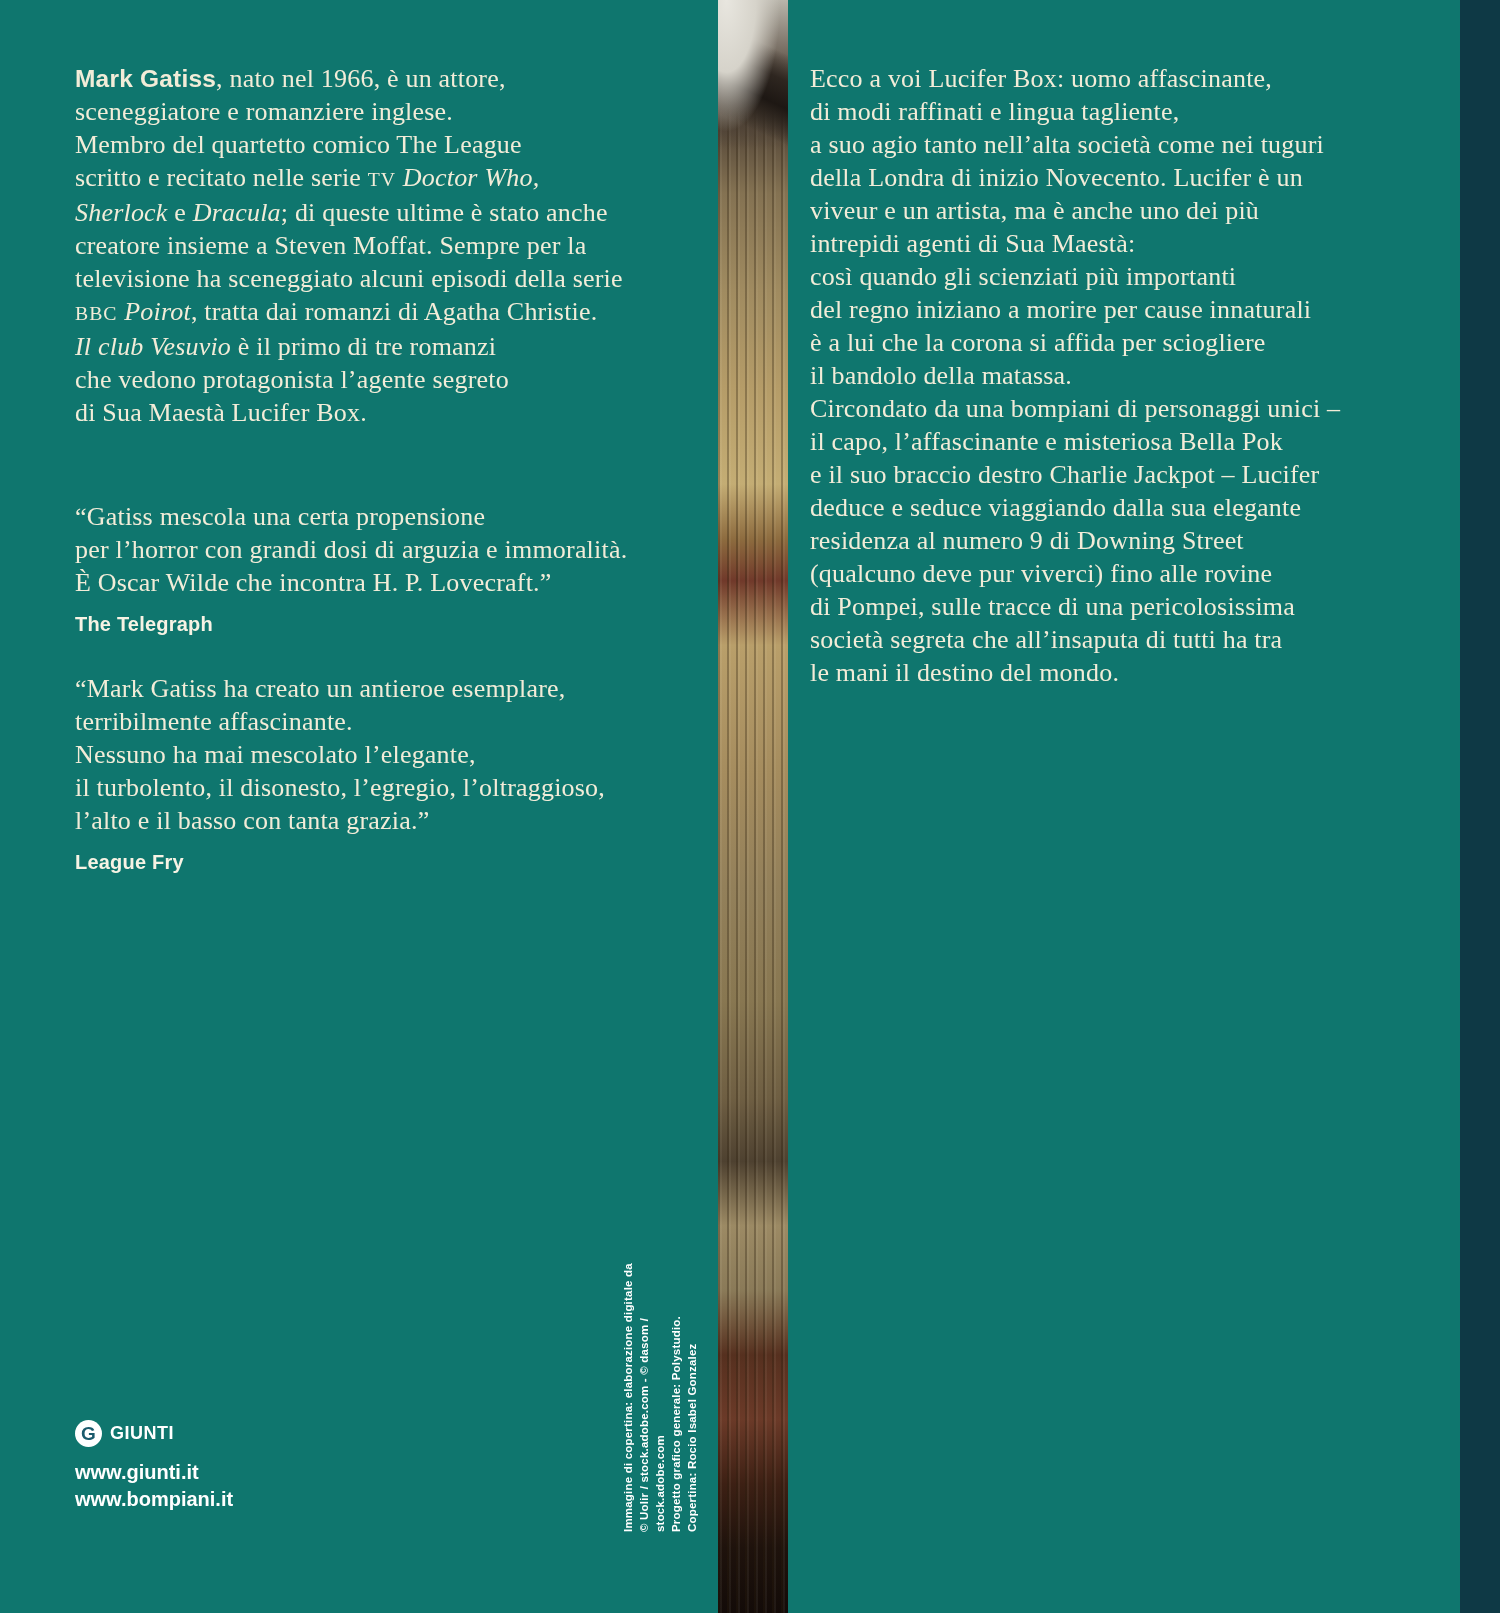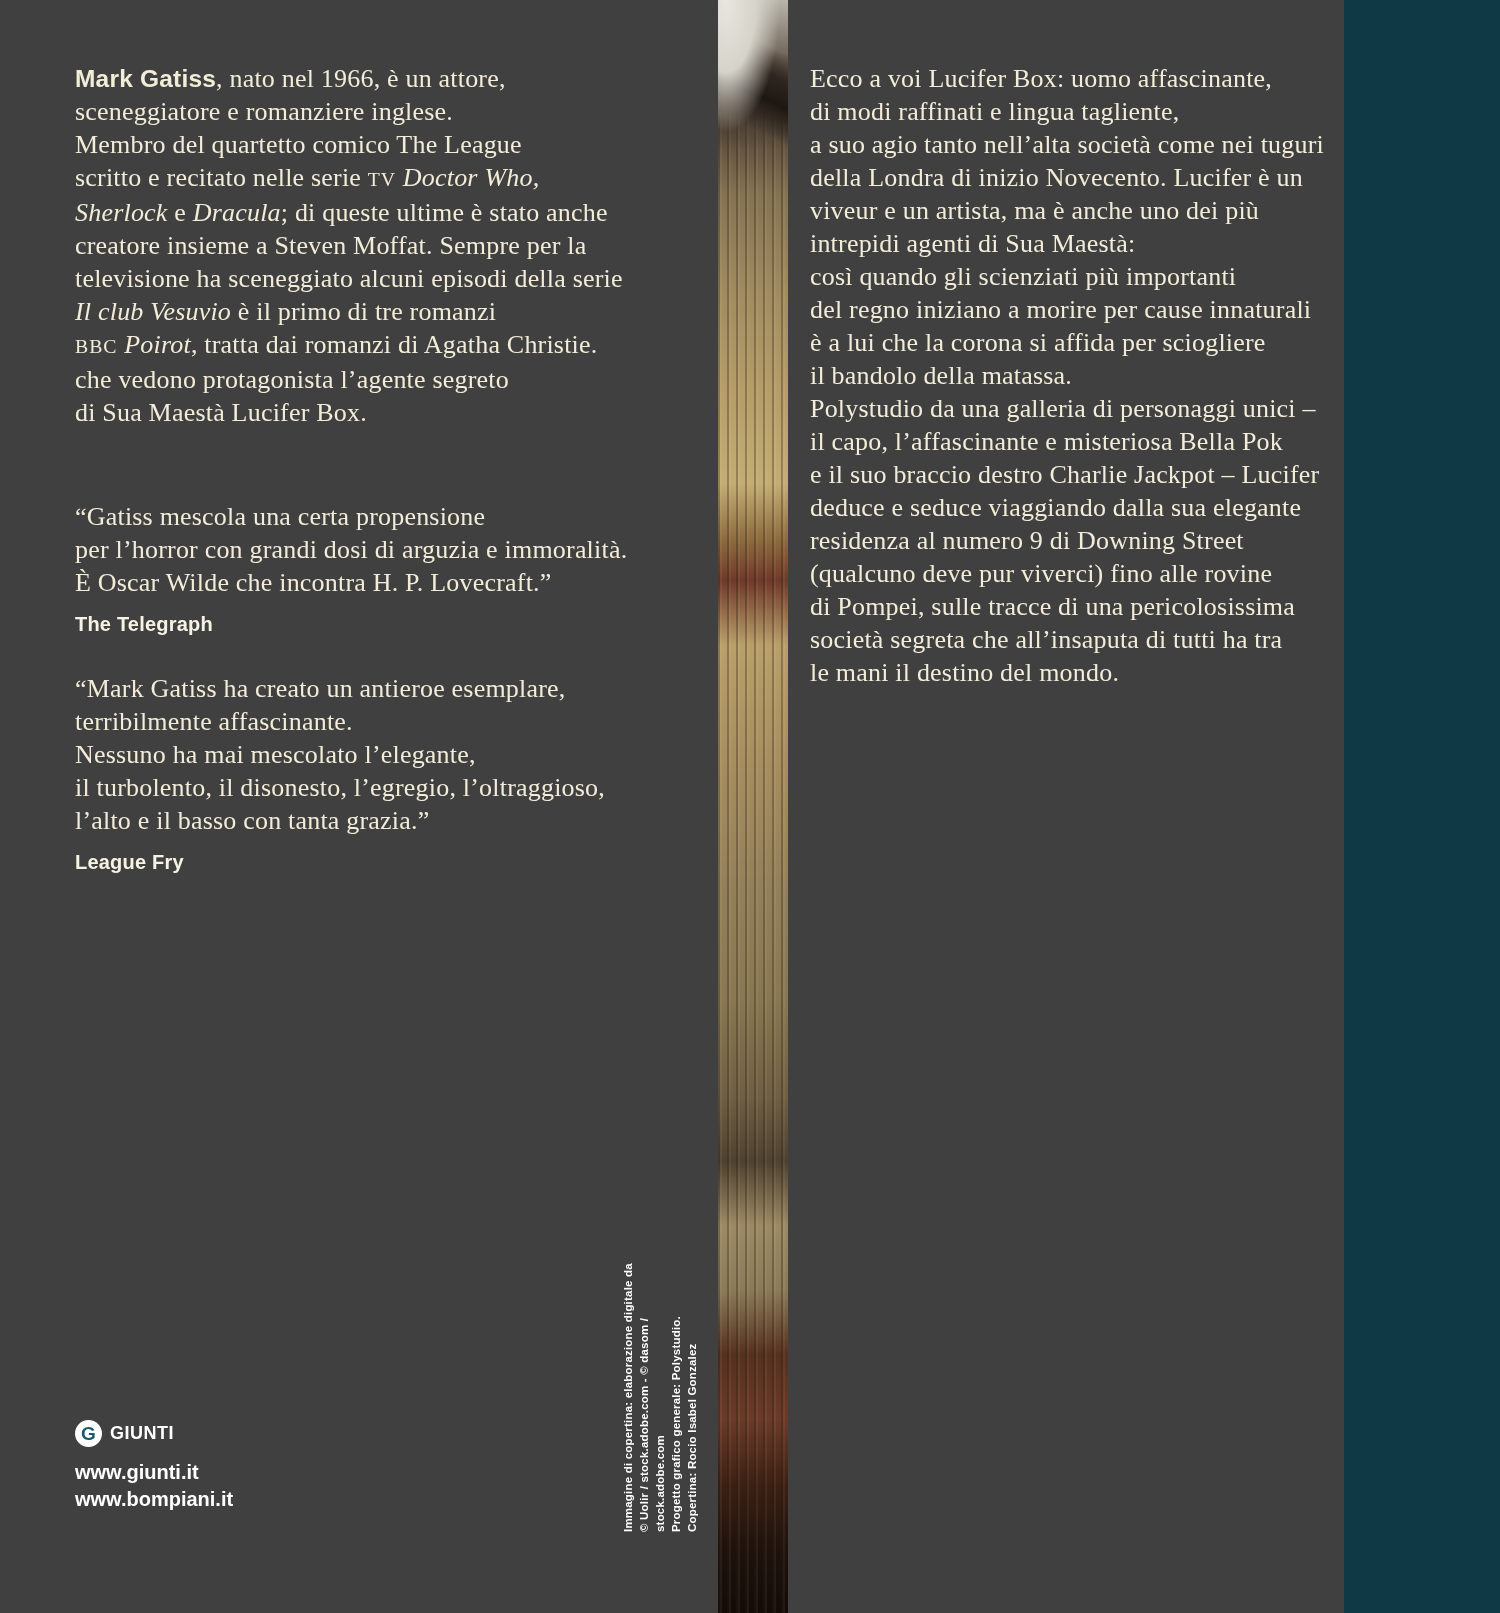--- a/index.html
+++ b/index.html
@@ -1,21 +1,21 @@
 <!DOCTYPE html>
 <html><head>
 <meta charset="utf-8">
 <style>
   * { box-sizing: border-box; }
   html, body { margin: 0; padding: 0; background: #0e3945; }
   .page {
     position: relative;
-    width: 1344px;
+    width: 1460px;
     height: 1613px;
-    background: #404040;
+    background: #0f766e;
     overflow: hidden;
     font-family: "Liberation Serif", serif;
     color: #f2ecd8;
   }
   .textblock {
     position: absolute;
     font-size: 26px;
     line-height: 33px;
     letter-spacing: 0.2px;
   }
@@ -102,22 +102,22 @@
 
   <div>
     <div class="textblock" style="left:75px; top:62px; width:600px;">
         <div class="tline"><span class="b">Mark Gatiss</span><span>, nato nel 1966, è un attore,</span></div>
         <div class="tline"><span>sceneggiatore e romanziere inglese.</span></div>
         <div class="tline"><span>Membro del quartetto comico The League</span></div>
         <div class="tline"><span>scritto e recitato nelle serie </span><span class="sc">TV</span><span> </span><span class="i">Doctor Who,</span></div>
         <div class="tline"><span class="i">Sherlock</span><span> e </span><span class="i">Dracula</span><span>; di queste ultime è stato anche</span></div>
         <div class="tline"><span>creatore insieme a Steven Moffat. Sempre per la</span></div>
         <div class="tline"><span>televisione ha sceneggiato alcuni episodi della serie</span></div>
+        <div class="tline"><span class="sc">BBC</span><span> </span><span class="i">Poirot</span><span>, tratta dai romanzi di Agatha Christie.</span></div>
         <div class="tline"><span class="i">Il club Vesuvio</span><span> è il primo di tre romanzi</span></div>
-        <div class="tline"><span class="sc">BBC</span><span> </span><span class="i">Poirot</span><span>, tratta dai romanzi di Agatha Christie.</span></div>
         <div class="tline"><span>che vedono protagonista l’agente segreto</span></div>
         <div class="tline"><span>di Sua Maestà Lucifer Box.</span></div>
       </div>
 
     <div class="textblock" style="left:75px; top:500px; width:620px;">
       <div>
           <div class="tline">“Gatiss mescola una certa propensione</div>
           <div class="tline">per l’horror con grandi dosi di arguzia e immoralità.</div>
           <div class="tline">È Oscar Wilde che incontra H. P. Lovecraft.”</div>
         </div>
@@ -163,21 +163,21 @@
         <div class="tline">Ecco a voi Lucifer Box: uomo affascinante,</div>
         <div class="tline">di modi raffinati e lingua tagliente,</div>
         <div class="tline">a suo agio tanto nell’alta società come nei tuguri</div>
         <div class="tline">della Londra di inizio Novecento. Lucifer è un</div>
         <div class="tline">viveur e un artista, ma è anche uno dei più</div>
         <div class="tline">intrepidi agenti di Sua Maestà:</div>
         <div class="tline">così quando gli scienziati più importanti</div>
         <div class="tline">del regno iniziano a morire per cause innaturali</div>
         <div class="tline">è a lui che la corona si affida per sciogliere</div>
         <div class="tline">il bandolo della matassa.</div>
-        <div class="tline">Polystudio da una galleria di personaggi unici –</div>
+        <div class="tline">Circondato da una bompiani di personaggi unici –</div>
         <div class="tline">il capo, l’affascinante e misteriosa Bella Pok</div>
         <div class="tline">e il suo braccio destro Charlie Jackpot – Lucifer</div>
         <div class="tline">deduce e seduce viaggiando dalla sua elegante</div>
         <div class="tline">residenza al numero 9 di Downing Street</div>
         <div class="tline">(qualcuno deve pur viverci) fino alle rovine</div>
         <div class="tline">di Pompei, sulle tracce di una pericolosissima</div>
         <div class="tline">società segreta che all’insaputa di tutti ha tra</div>
         <div class="tline">le mani il destino del mondo.</div>
       </div>
   </div>

